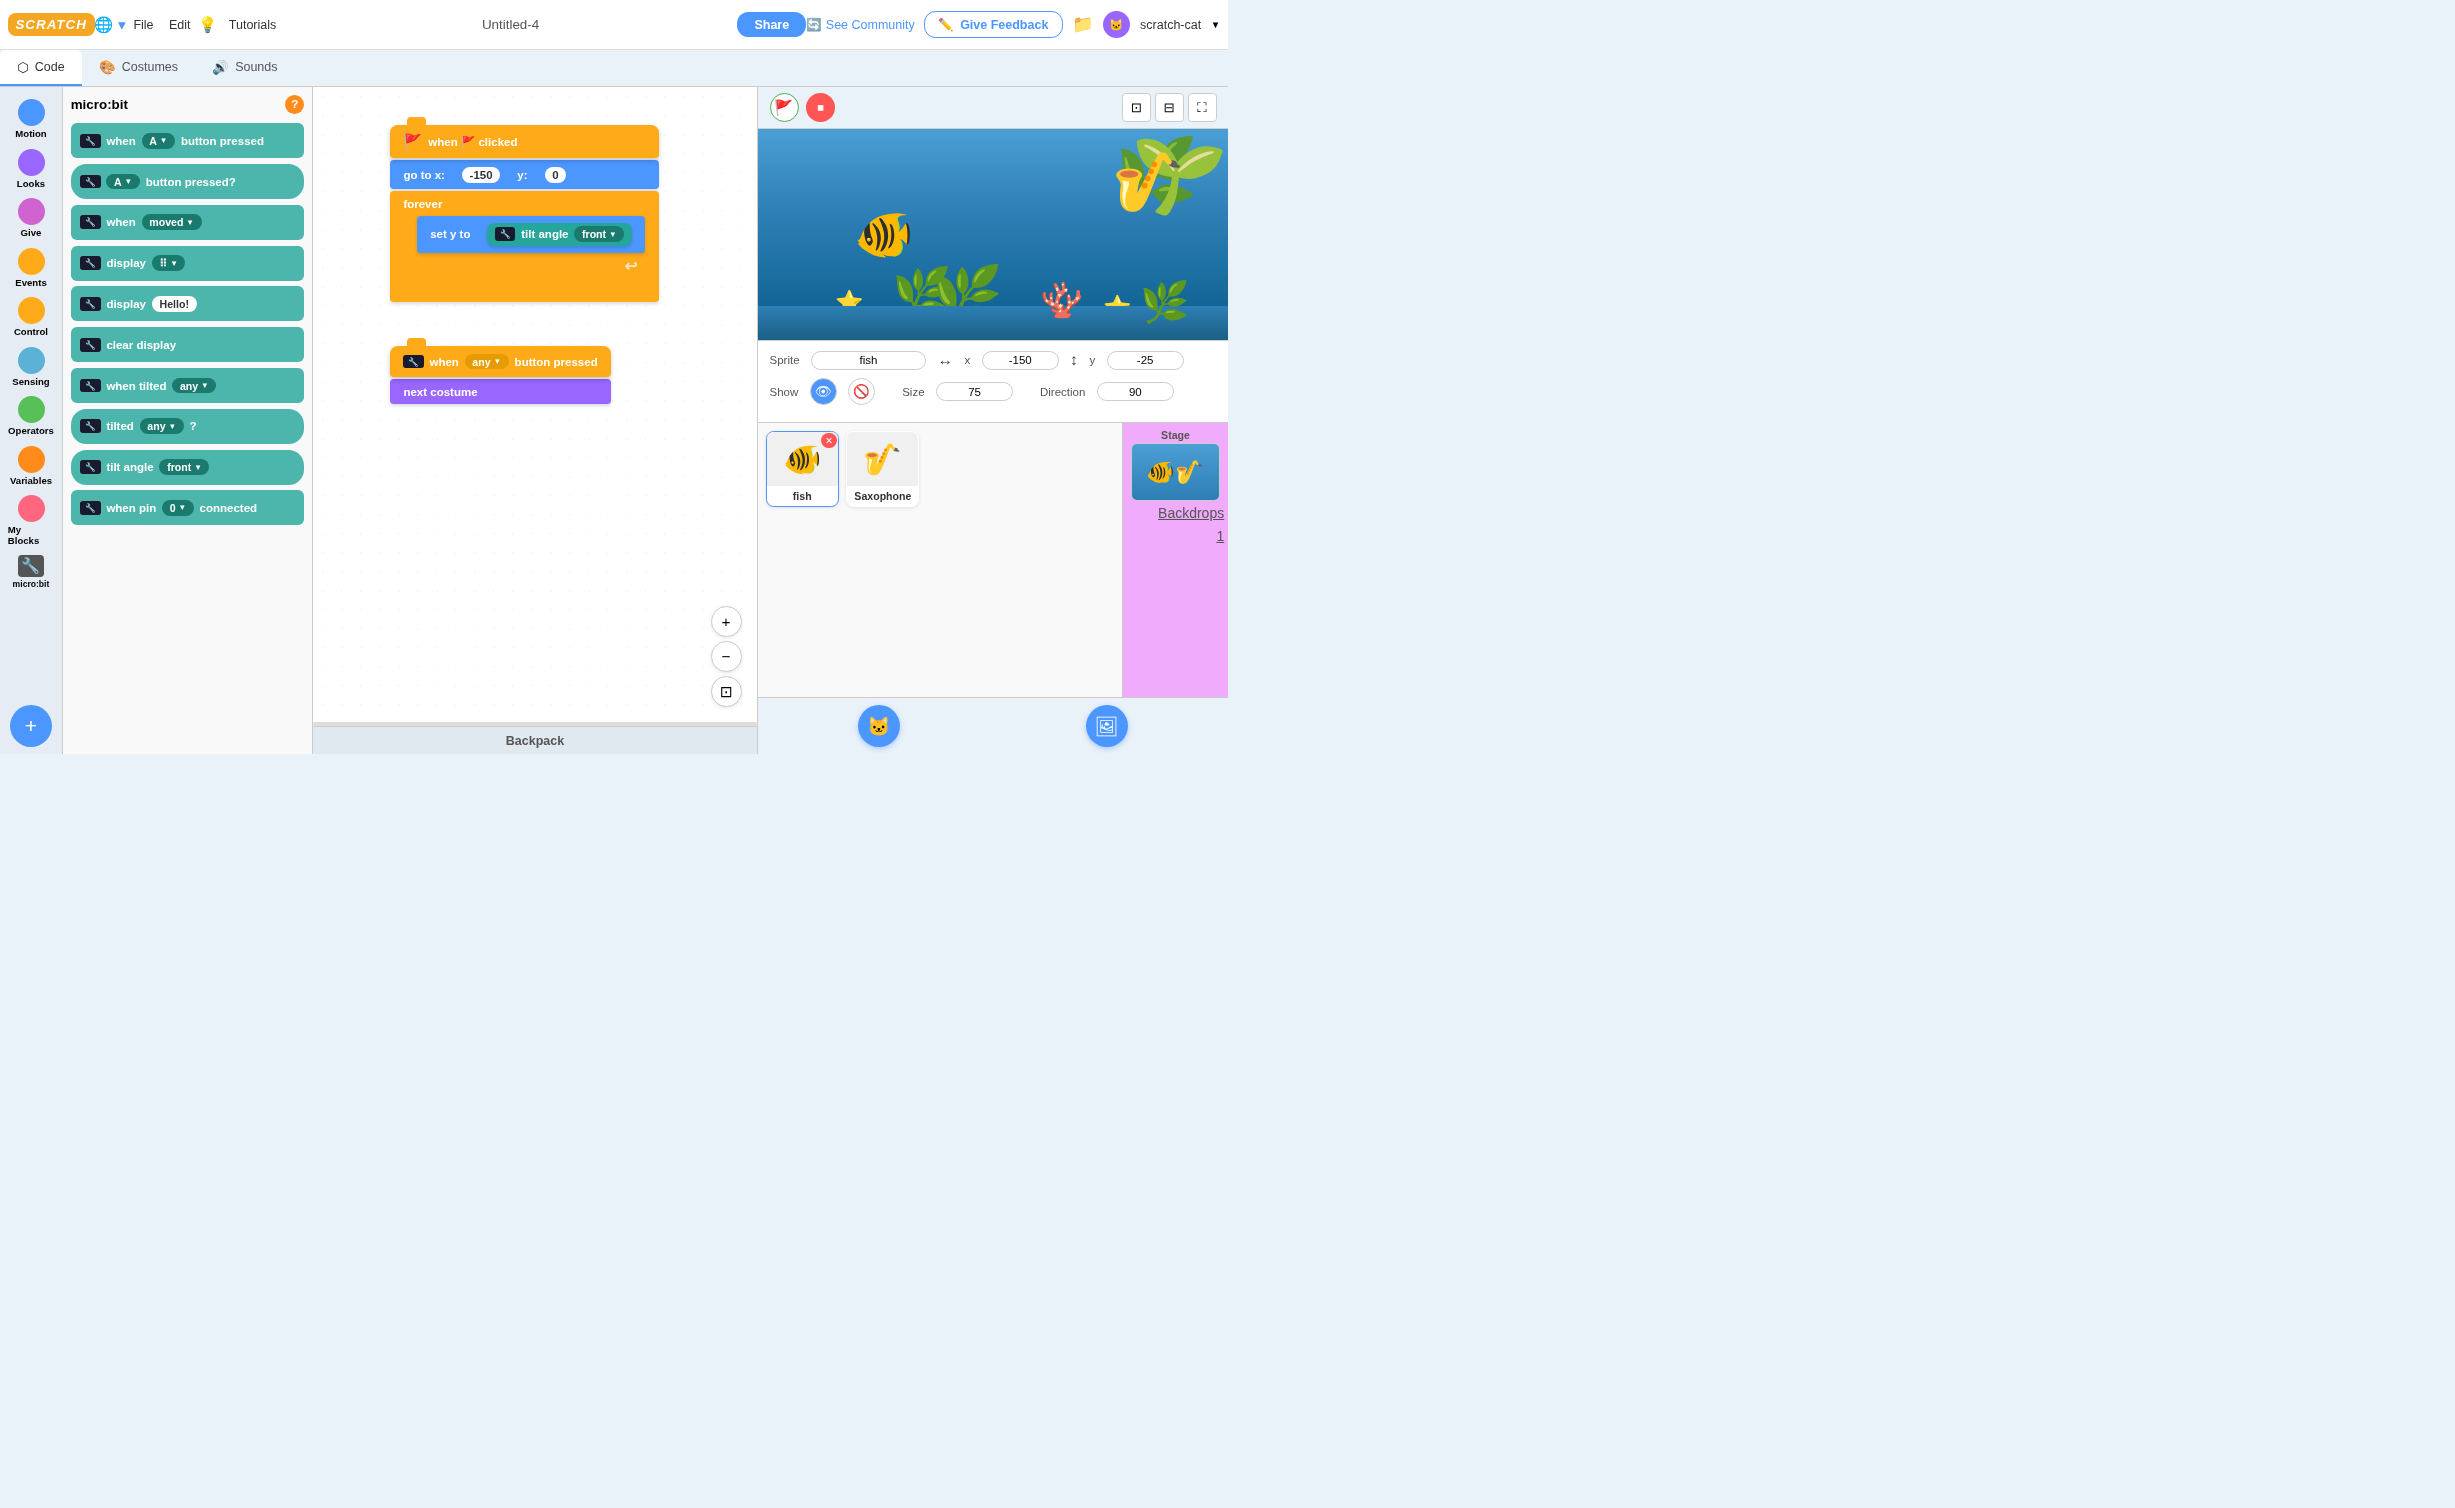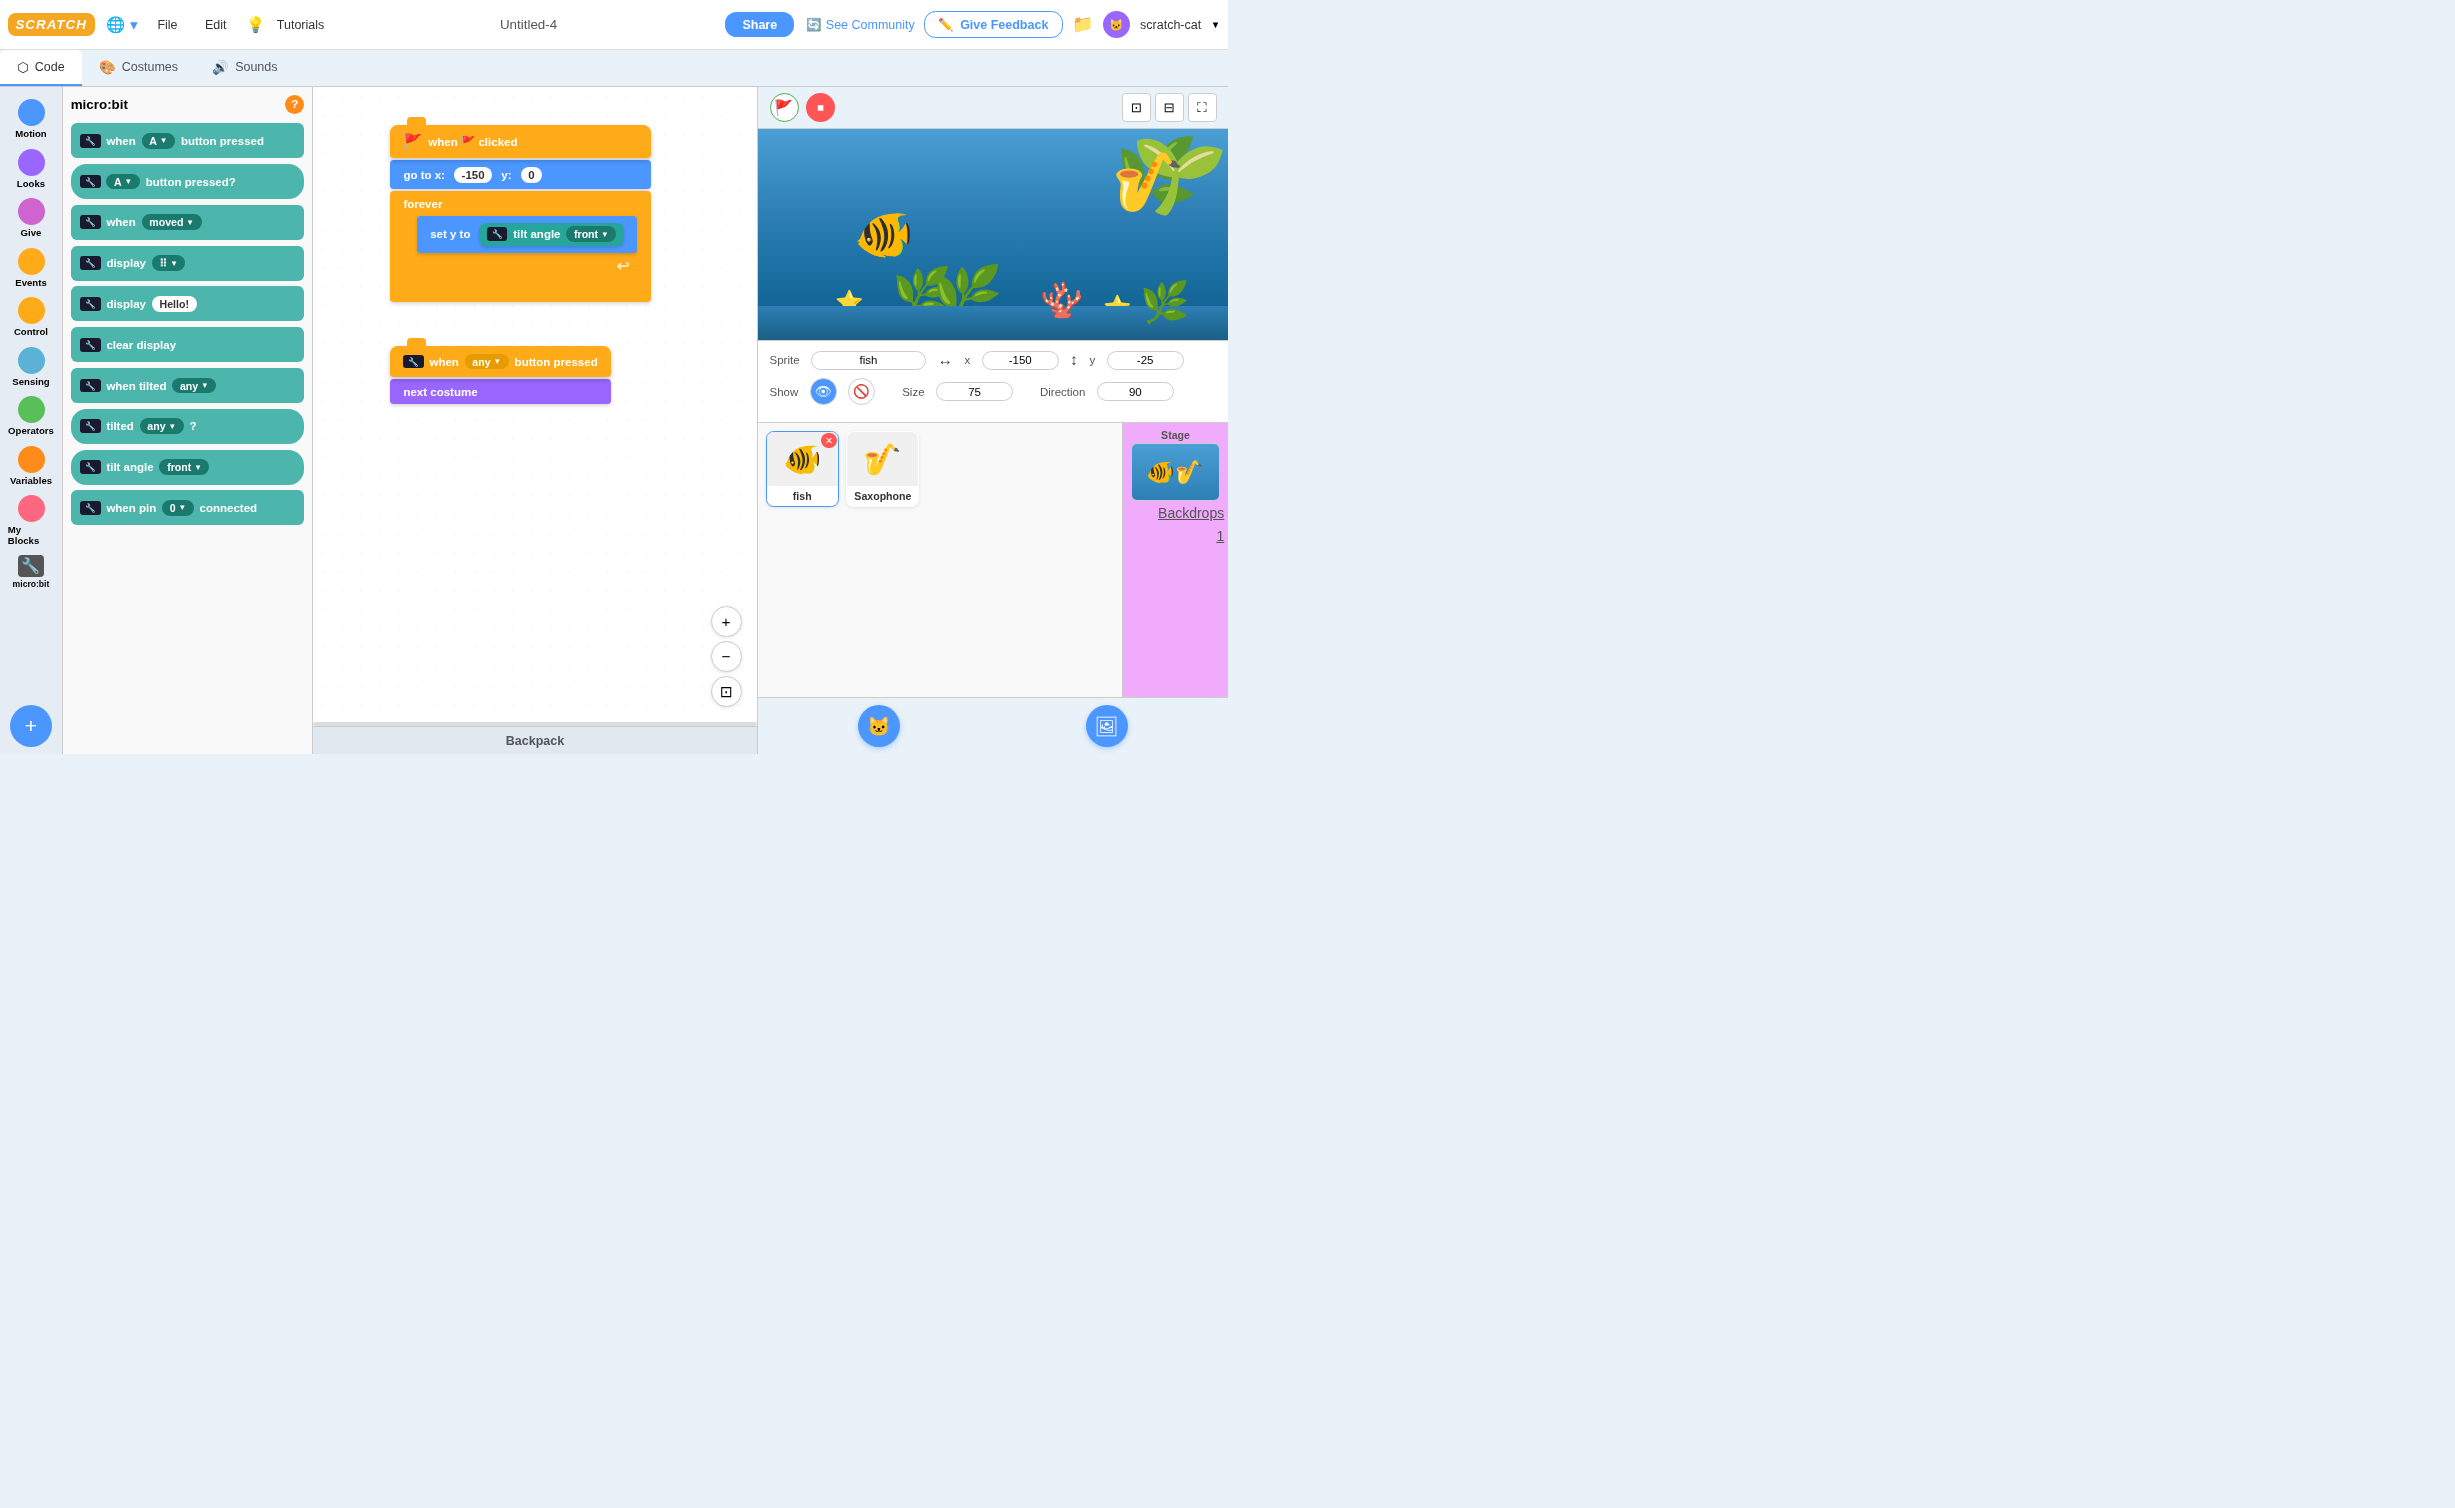--- a/index.html
+++ b/index.html
@@ -1,21 +1,21 @@
 <!DOCTYPE html>
 <html><head>
   <meta charset="utf-8">
   <style>
     * { box-sizing: border-box; margin: 0; padding: 0; }
     body { font-family: 'Helvetica Neue', Arial, sans-serif; background: #e9f1f9; overflow: hidden; width: 1228px; height: 754px; transform-origin: top left; }
 
     
     .top-nav {
       display: flex; align-items: center; background: #fff; height: 50px;
-      border-bottom: 1px solid #ddd; padding: 0 7.7px; gap: 12px;
+      border-bottom: 1px solid #ddd; padding: 0 7.7px; gap: 0;
     }
     .scratch-logo {
       background: #f5a623; border-radius: 7.7px; color: #fff; font-weight: 900;
       font-size: 13.4px; padding: 3.8px 7.7px; font-style: italic; letter-spacing: 1px;
       flex-shrink: 0;
     }
     .nav-globe { font-size: 15.4px; color: #4c97ff; cursor: pointer; display: flex; align-items: center; gap: 1.9px; }
     .nav-btn { background: none; border: none; font-size: 12.5px; cursor: pointer; color: #333; padding: 3.8px 7.7px; }
     .nav-title { flex: 1; text-align: center; font-size: 13.4px; color: #555; }
     .share-btn {
@@ -134,21 +134,21 @@
       width: 19px; height: 7.7px; background: #ffab19; border-radius: 3.8px 3.8px 0 0;
     }
     .sb-loop {
       background: #ffab19; border-radius: 3.8px; color: #fff;
       padding: 6.7px 13.4px 27px 13.4px; font-size: 11.5px; font-weight: 700;
       box-shadow: 0 1.9px 3.8px rgba(0,0,0,0.15); min-width: 115px;
     }
     .sb-inner { margin-left: 13.4px; margin-top: 6px; }
     .sb-motion { background: #4c97ff; border-radius: 3.8px; color: #fff;
       padding: 6.7px 13.4px; font-size: 11.5px; font-weight: 700;
-      display: flex; align-items: center; gap: 9px;
+      display: flex; align-items: center; gap: 17px;
       box-shadow: 0 1.9px 3.8px rgba(0,0,0,0.15);
     }
     .sb-input {
       background: #fff; color: #333; border-radius: 11.5px;
       padding: 1.9px 7.7px; font-size: 11.5px; font-weight: 700;
       display: inline-flex; align-items: center;
     }
     .sb-mb {
       background: #26a69a; border-radius: 3.8px; color: #fff;
       padding: 6.7px 13.4px; font-size: 11.5px; font-weight: 700;

